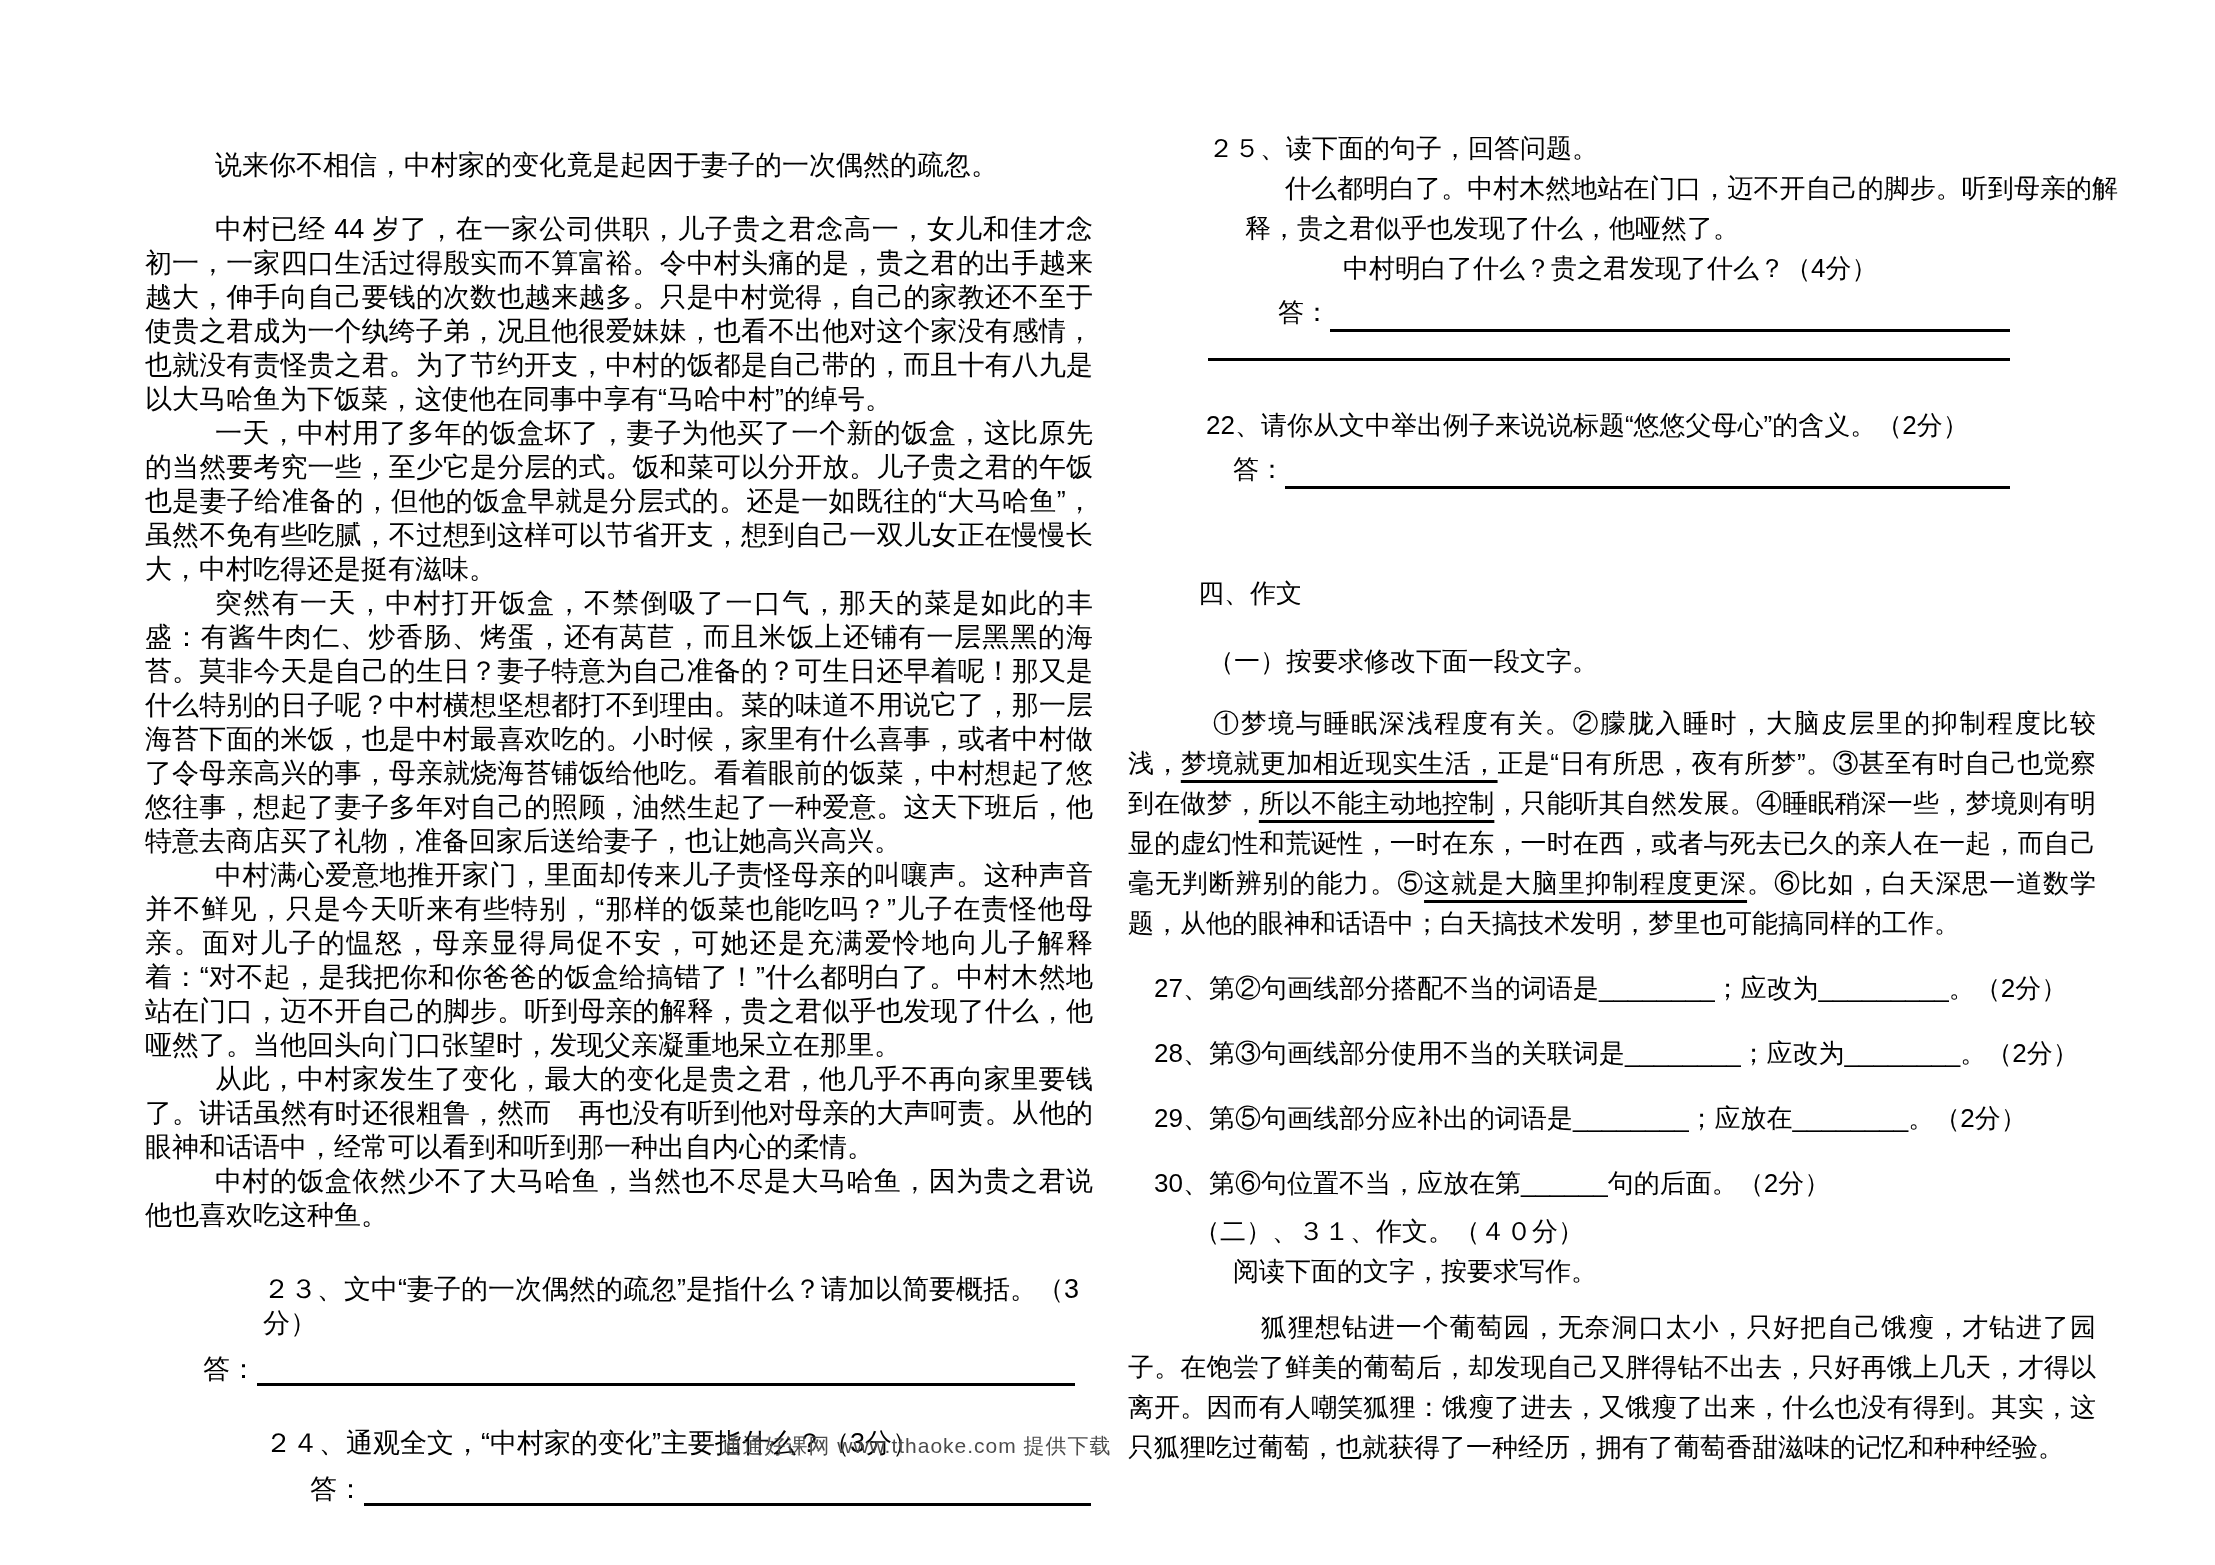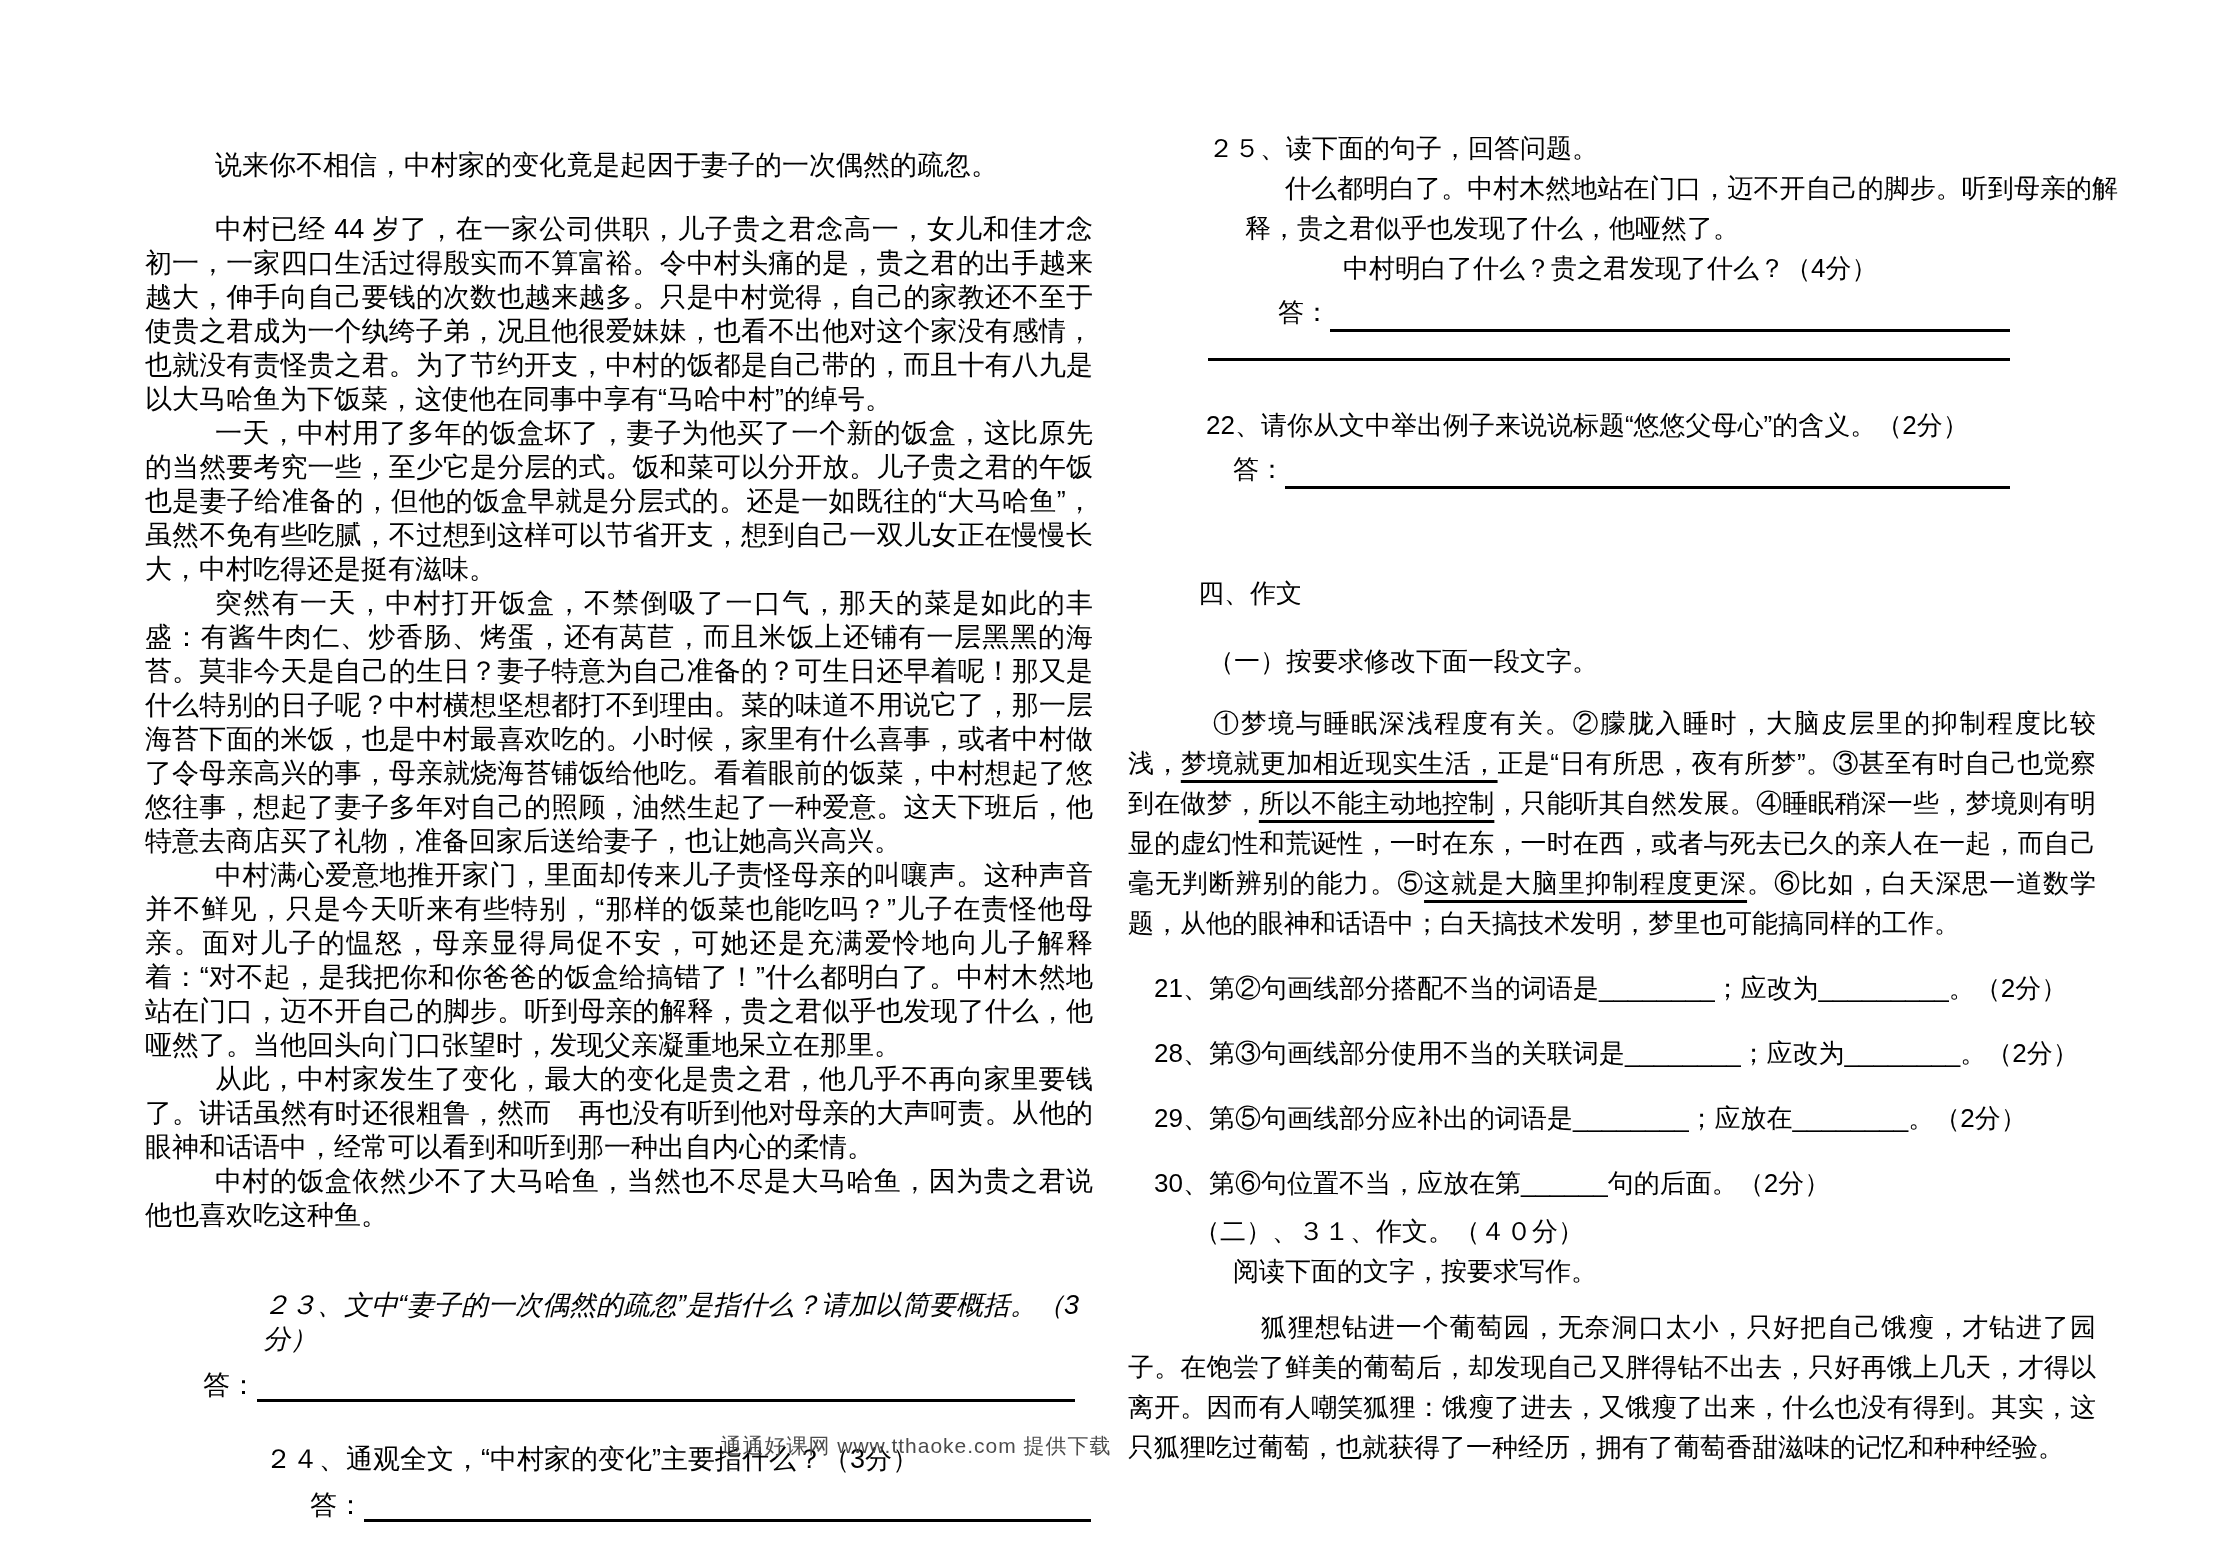--- a/index.html
+++ b/index.html
@@ -14,21 +14,21 @@
   
   .col-left{
     position:absolute;left:145px;top:148px;width:948px;
     font-size:27px;line-height:34px;
   }
   .para{
     margin:0;text-indent:70px;text-align:justify;
   }
   .para.gap-after{margin-bottom:30px;}
   .q-line{margin:0;}
-  .q23-label{margin-top:56px;margin-left:118px;font-style:italic;}
+  .q23-label{margin-top:40px;margin-left:118px;}
   .q24-label{margin-top:40px;margin-left:120px;}
   .ans-row{
     display:flex;align-items:flex-end;height:46px;
   }
   .ans-row .prefix{white-space:nowrap;}
   .blank{flex:1;border-bottom:3px solid #000;height:38px;}
   .q23-ans{margin-left:58px;margin-right:18px;}
   .q24-ans{margin-left:165px;margin-right:2px;}
   
   .col-right{
@@ -103,21 +103,21 @@
     <div class="ans-row q26-ans">
       <span class="prefix">答：</span>
       <span class="blank"></span>
     </div>
 
     <p class="q-line sec-title">四、作文</p>
     <p class="q-line part1-line">（一）按要求修改下面一段文字。</p>
 
     <p class="dream-para"><span>①梦境与睡眠深浅程度有关。②朦胧入睡时，大脑皮层里的抑制程度比较浅，</span><span class="u">梦境就更加相近现实生活，</span><span>正是“日有所思，夜有所梦”。③甚至有时自己也觉察到在做梦，</span><span class="u">所以不能主动地控制</span><span>，只能听其自然发展。④睡眠稍深一些，梦境则有明显的虚幻性和荒诞性，一时在东，一时在西，或者与死去已久的亲人在一起，而自己毫无判断辨别的能力。⑤</span><span class="u">这就是大脑里抑制程度更深</span><span>。⑥比如，白天深思一道数学题，从他的眼神和话语中；白天搞技术发明，梦里也可能搞同样的工作。</span></p>
 
-    <p class="q-line q27-30">21、第②句画线部分搭配不当的词语是________；应改为_________。（2分）</p>
+    <p class="q-line q27-30">27、第②句画线部分搭配不当的词语是________；应改为_________。（2分）</p>
     <p class="q-line q27-30">28、第③句画线部分使用不当的关联词是________；应改为________。（2分）</p>
     <p class="q-line q27-30">29、第⑤句画线部分应补出的词语是________；应放在________。（2分）</p>
     <p class="q-line q27-30">30、第⑥句位置不当，应放在第______句的后面。（2分）</p>
 
     <p class="q-line part2-line"><span>（二）、３１、</span><b>作文</b><span>。（４０分）</span></p>
     <p class="q-line read-line">阅读下面的文字，按要求写作。</p>
 
     <p class="fox-para">狐狸想钻进一个葡萄园，无奈洞口太小，只好把自己饿瘦，才钻进了园子。在饱尝了鲜美的葡萄后，却发现自己又胖得钻不出去，只好再饿上几天，才得以离开。因而有人嘲笑狐狸：饿瘦了进去，又饿瘦了出来，什么也没有得到。其实，这只狐狸吃过葡萄，也就获得了一种经历，拥有了葡萄香甜滋味的记忆和种种经验。</p>
   </div>
 

